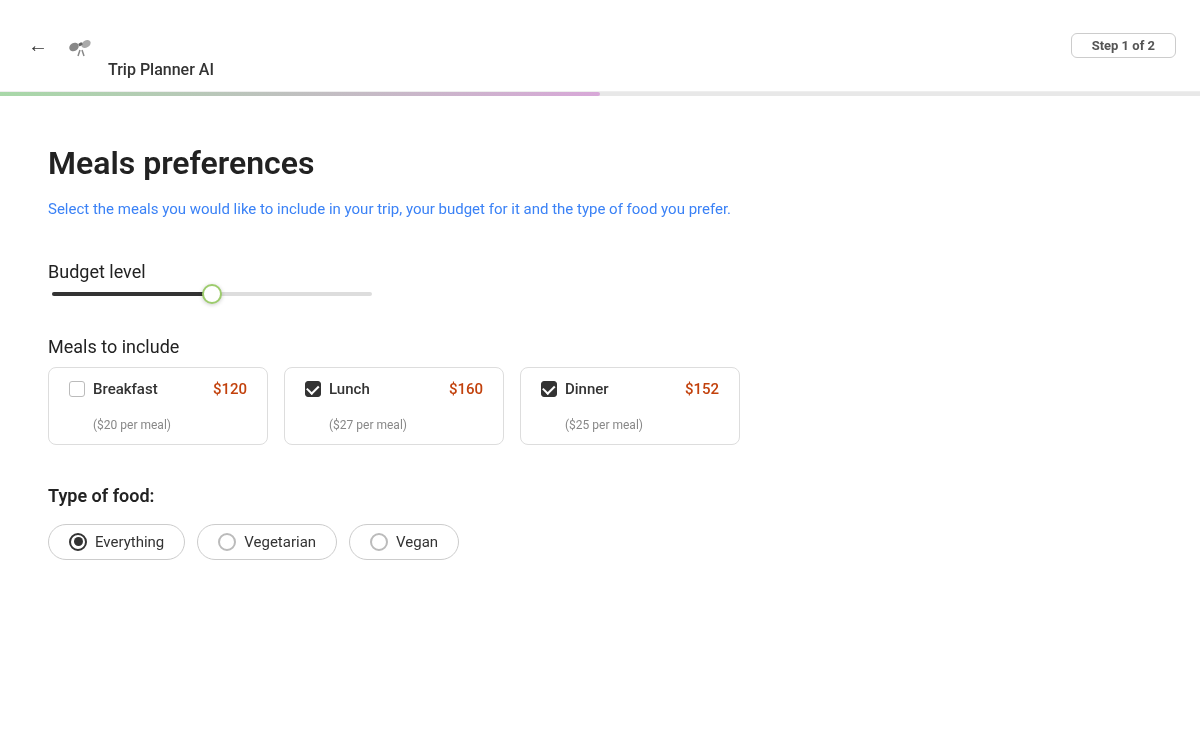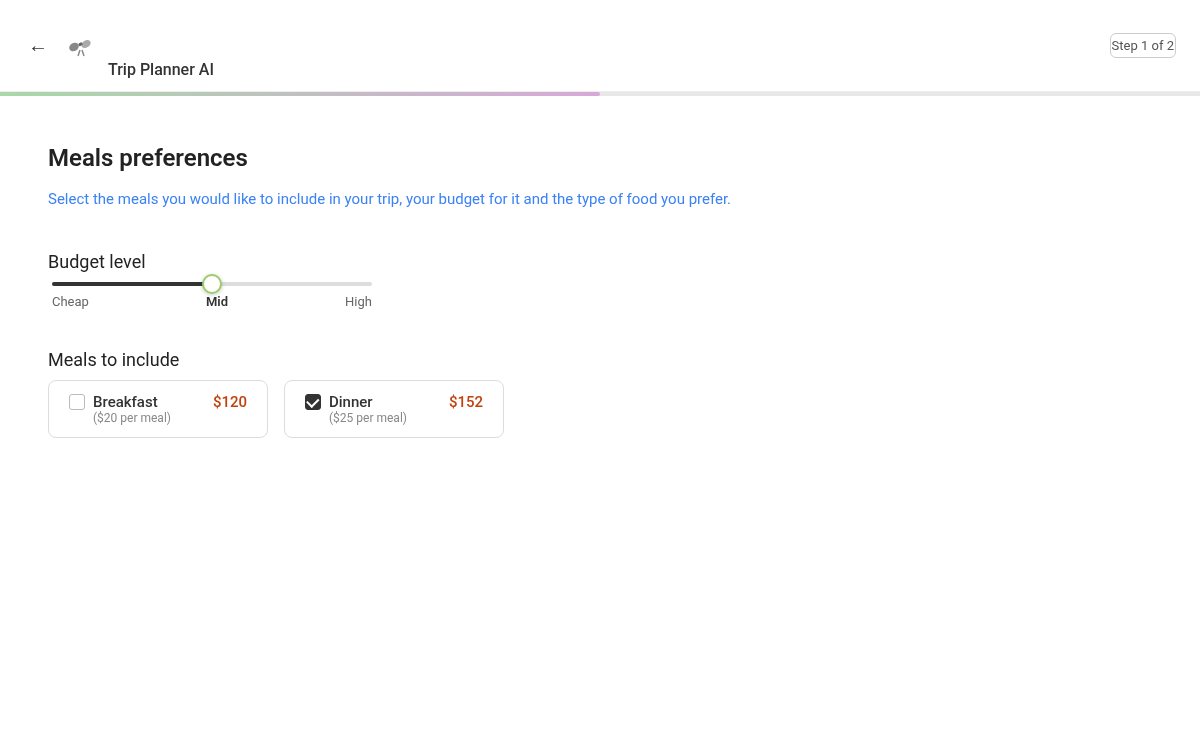--- a/index.html
+++ b/index.html
@@ -54,24 +54,25 @@
     .app-title {
       font-size: 16px;
       font-weight: 500;
       color: #333;
       margin-top: 48px;
     }
 
     .step-badge {
       border: 1px solid #ccc;
       border-radius: 6px;
-      padding: 4px 1px;
+      padding: 4px 20px;
       font-size: 13px;
       color: #555;
       background: #fff;
+      font-weight: bold;
     }
 
     
     .progress-bar-container {
       height: 4px;
       background: #e8e8e8;
       width: 100%;
       position: relative;
     }
 
@@ -82,21 +83,21 @@
       border-radius: 0 2px 2px 0;
     }
 
     
     .main-content {
       padding: 48px 48px 40px 48px;
       max-width: 800px;
     }
 
     .page-title {
-      font-size: 24px;
+      font-size: 32px;
       font-weight: 600;
       color: #222;
       margin-bottom: 16px;
     }
 
     .page-subtitle {
       font-size: 15px;
       color: #3b82f6;
       margin-bottom: 40px;
       line-height: 1.5;
@@ -190,21 +191,21 @@
       display: flex;
       flex-direction: column;
       cursor: pointer;
       background: #fff;
     }
 
     .meal-card-top {
       display: flex;
       align-items: flex-start;
       justify-content: space-between;
-      margin-bottom: 0;
+      margin-bottom: 20px;
     }
 
     .meal-card-left {
       display: flex;
       align-items: center;
       gap: 8px;
     }
 
     .meal-checkbox {
       width: 16px;
@@ -346,51 +347,76 @@
   <p class="page-subtitle">Select the meals you would like to include in your trip, your budget for it and the type of food you prefer.</p>
 
   <div class="section">
     <h2 class="section-title">Budget level</h2>
 
     <div class="slider-container">
       <div class="slider-track">
         <div class="slider-fill"></div>
         <div class="slider-thumb"></div>
       </div>
-      <div class="slider-labels">
-        <span class="slider-label">Cheap</span>
-        <span class="slider-label active">Mid</span>
-        <span class="slider-label">High</span>
-      </div>
     </div>
   </div>
 
   <div class="section">
     <h2 class="section-title">Meals to include</h2>
 
     <div class="meal-cards">
 
       <div class="meal-card">
         <div class="meal-card-top">
           <div class="meal-card-left">
             <div class="meal-checkbox"></div>
             <span class="meal-name">Breakfast</span>
           </div>
           <span class="meal-price">$120</span>
         </div>
         <span class="meal-per">($20 per meal)</span>
       </div>
 
+      <div class="meal-card">
+        <div class="meal-card-top">
+          <div class="meal-card-left">
+            <div class="meal-checkbox checked"></div>
+            <span class="meal-name">Lunch</span>
+          </div>
+          <span class="meal-price">$160</span>
+        </div>
+        <span class="meal-per">($27 per meal)</span>
+      </div>
 
       <div class="meal-card">
         <div class="meal-card-top">
           <div class="meal-card-left">
             <div class="meal-checkbox checked"></div>
             <span class="meal-name">Dinner</span>
           </div>
           <span class="meal-price">$152</span>
         </div>
         <span class="meal-per">($25 per meal)</span>
       </div>
     </div>
   </div>
 
+  <div class="section">
+    <h2 class="food-type-label">Type of food:</h2>
+    <div class="radio-group">
+
+      <div class="radio-option">
+        <div class="radio-dot selected"></div>
+        <span>Everything</span>
+      </div>
+
+      <div class="radio-option">
+        <div class="radio-dot"></div>
+        <span>Vegetarian</span>
+      </div>
+
+      <div class="radio-option">
+        <div class="radio-dot"></div>
+        <span>Vegan</span>
+      </div>
+    </div>
+  </div>
 </div>
 
 </body></html>

